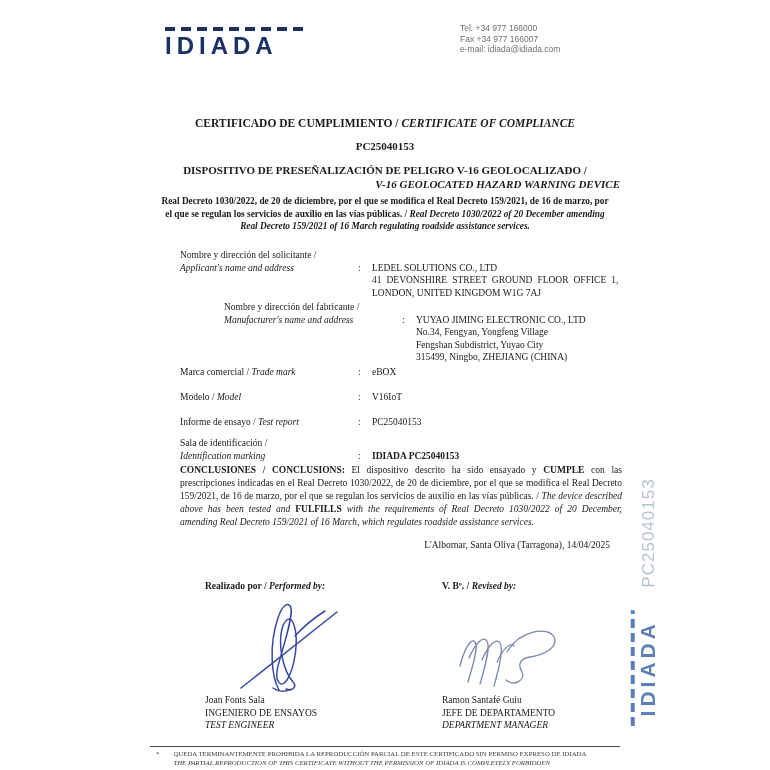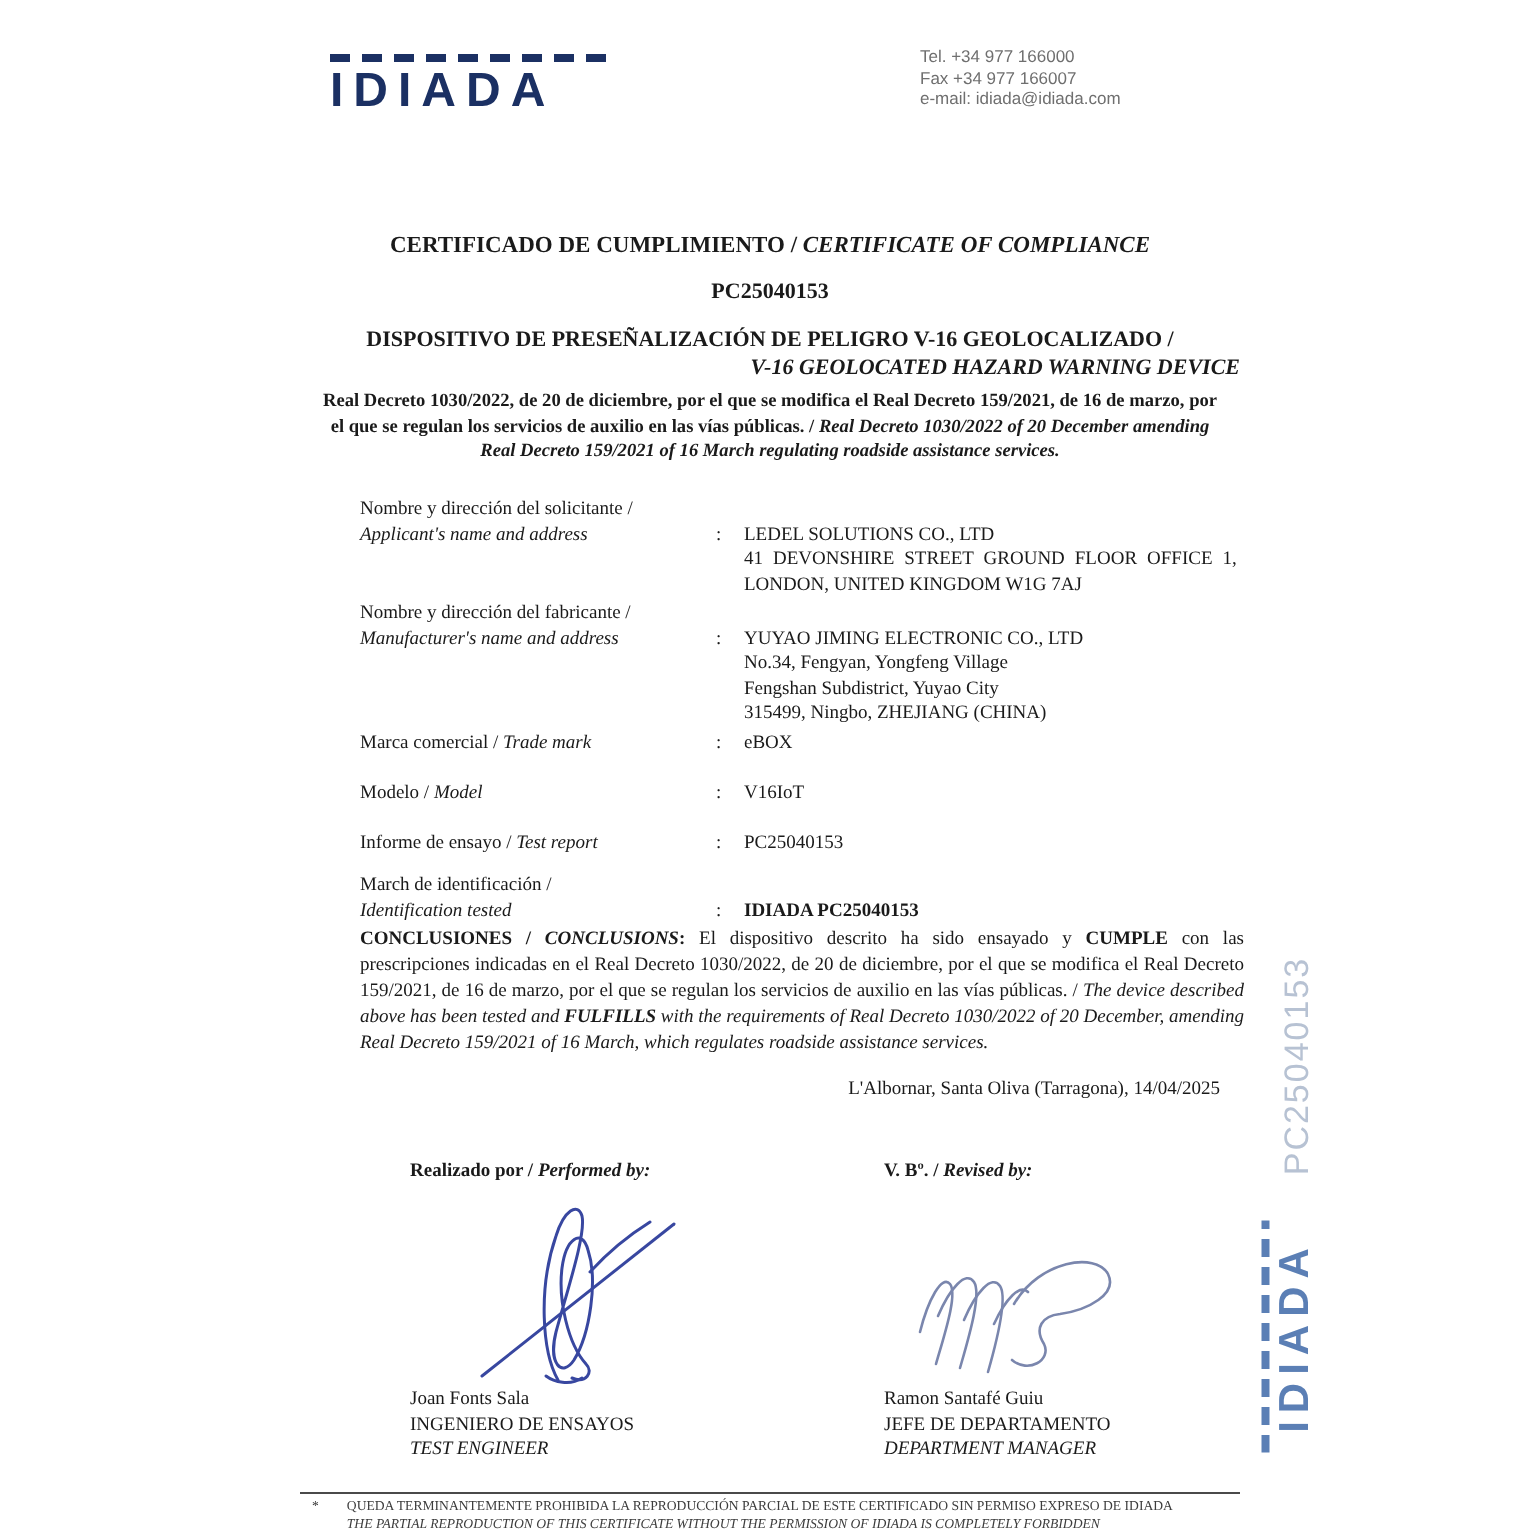--- a/index.html
+++ b/index.html
@@ -38,21 +38,21 @@
   .flabel{width:178px;flex-shrink:0;}
   .flabel .en{font-style:italic;}
   .fcolon{width:14px;flex-shrink:0;}
   .fvalue{flex:1;}
   .off1{padding-top:12.5px;}
   .wide{word-spacing:2.6px;}
   
   .conclusions{position:absolute;left:180px;top:464px;width:442px;
     font-size:9.5px;line-height:12.9px;text-align:justify;}
   .conclusions .b{font-weight:700;}
-  .conclusions .bi{font-weight:700;font-style:italic;}
+  .conclusions .bi{font-weight:700;}
   .conclusions .i{font-style:italic;}
   .date{position:absolute;left:180px;top:540px;width:430px;text-align:right;font-size:9.5px;}
   
   .siglabel{position:absolute;top:581px;font-size:9.5px;font-weight:700;}
   .siglabel .en{font-style:italic;}
   .sig-svg{position:absolute;}
   .sigblock{position:absolute;top:694px;font-size:9.5px;line-height:12.5px;}
   .sigblock .it{font-style:italic;}
   
   .footline{position:absolute;left:150px;top:746px;width:470px;border-top:1px solid #4a4a4a;}
@@ -101,21 +101,21 @@
       <div class="en">Applicant's name and address</div>
     </div>
     <div class="fcolon off1">:</div>
     <div class="fvalue off1">
       <div>LEDEL SOLUTIONS CO., LTD</div>
       <div class="wide">41 DEVONSHIRE STREET GROUND FLOOR OFFICE 1,</div>
       <div>LONDON, UNITED KINGDOM W1G 7AJ</div>
     </div>
   </div>
 
-  <div class="frow" style="top:301px;">
+  <div class="frow" style="top:301px;margin-left:44px;">
     <div class="flabel">
       <div>Nombre y dirección del fabricante /</div>
       <div class="en">Manufacturer's name and address</div>
     </div>
     <div class="fcolon off1">:</div>
     <div class="fvalue off1">
       <div>YUYAO JIMING ELECTRONIC CO., LTD</div>
       <div>No.34, Fengyan, Yongfeng Village</div>
       <div>Fengshan Subdistrict, Yuyao City</div>
       <div>315499, Ningbo, ZHEJIANG (CHINA)</div>
@@ -135,22 +135,22 @@
   </div>
 
   <div class="frow" style="top:416px;align-items:flex-end;">
     <div class="flabel"><span>Informe de ensayo / </span><span class="en">Test report</span></div>
     <div class="fcolon">:</div>
     <div class="fvalue">PC25040153</div>
   </div>
 
   <div class="frow" style="top:437px;">
     <div class="flabel">
-      <div>March de identificación /</div>
-      <div class="en">Identification tested</div>
+      <div>Sala de identificación /</div>
+      <div class="en">Identification marking</div>
     </div>
     <div class="fcolon off1">:</div>
     <div class="fvalue off1" style="font-weight:700;">IDIADA PC25040153</div>
   </div>
 
   <div class="conclusions"><span class="b">CONCLUSIONES / </span><span class="bi">CONCLUSIONS</span><span class="b">: </span><span>El dispositivo descrito ha sido ensayado y </span><span class="b">CUMPLE</span><span> con las prescripciones indicadas en el Real Decreto 1030/2022, de 20 de diciembre, por el que se modifica el Real Decreto 159/2021, de 16 de marzo, por el que se regulan los servicios de auxilio en las vías públicas. / </span><span class="i">The device described above has been tested and </span><span class="bi">FULFILLS</span><span class="i"> with the requirements of Real Decreto 1030/2022 of 20 December, amending Real Decreto 159/2021 of 16 March, which regulates roadside assistance services.</span></div>
 
   <div class="date">L'Albornar, Santa Oliva (Tarragona), 14/04/2025</div>
 
   <div class="siglabel" style="left:205px;"><span>Realizado por / </span><span class="en">Performed by:</span></div>

